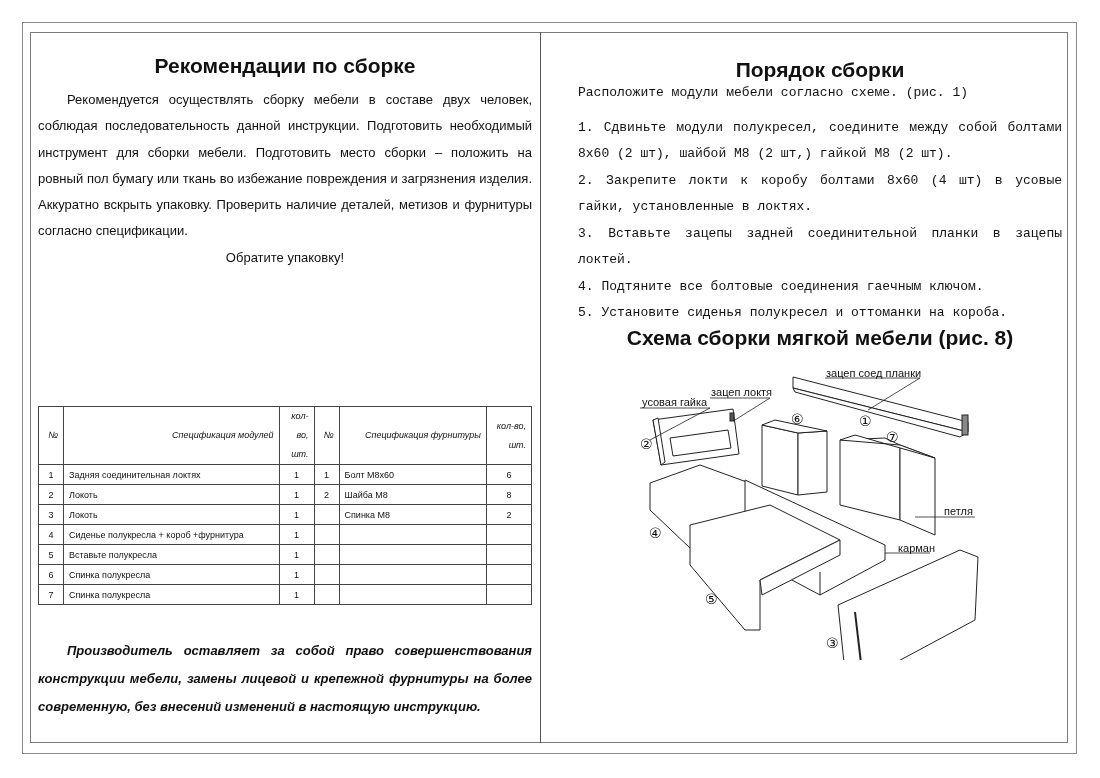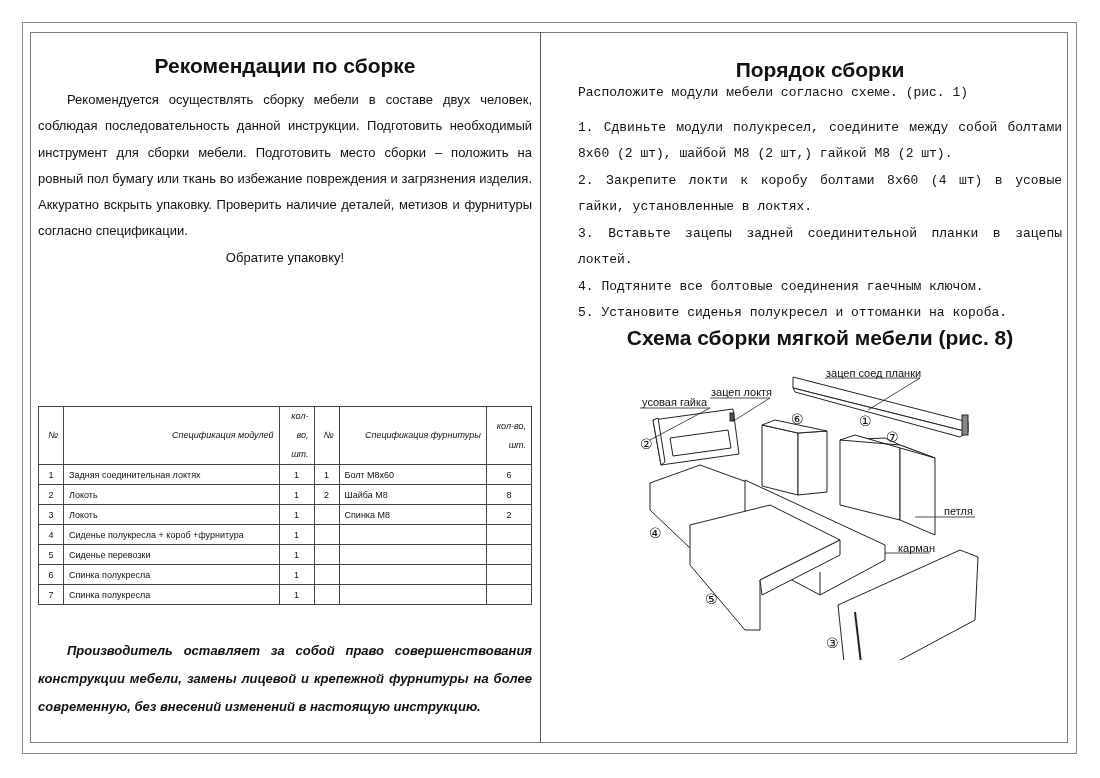--- a/index.html
+++ b/index.html
@@ -83,21 +83,21 @@
         <tr>
           <td class="c-num">4</td>
           <td>Сиденье полукресла + короб +фурнитура</td>
           <td class="c-qty">1</td>
           <td class="c-num"></td>
           <td></td>
           <td class="c-qty"></td>
         </tr>
         <tr>
           <td class="c-num">5</td>
-          <td>Сиденье перевозки</td>
+          <td>Вставьте полукресла</td>
           <td class="c-qty">1</td>
           <td class="c-num"></td>
           <td></td>
           <td class="c-qty"></td>
         </tr>
         <tr>
           <td class="c-num">6</td>
           <td>Спинка полукресла</td>
           <td class="c-qty">1</td>
           <td class="c-num"></td>

